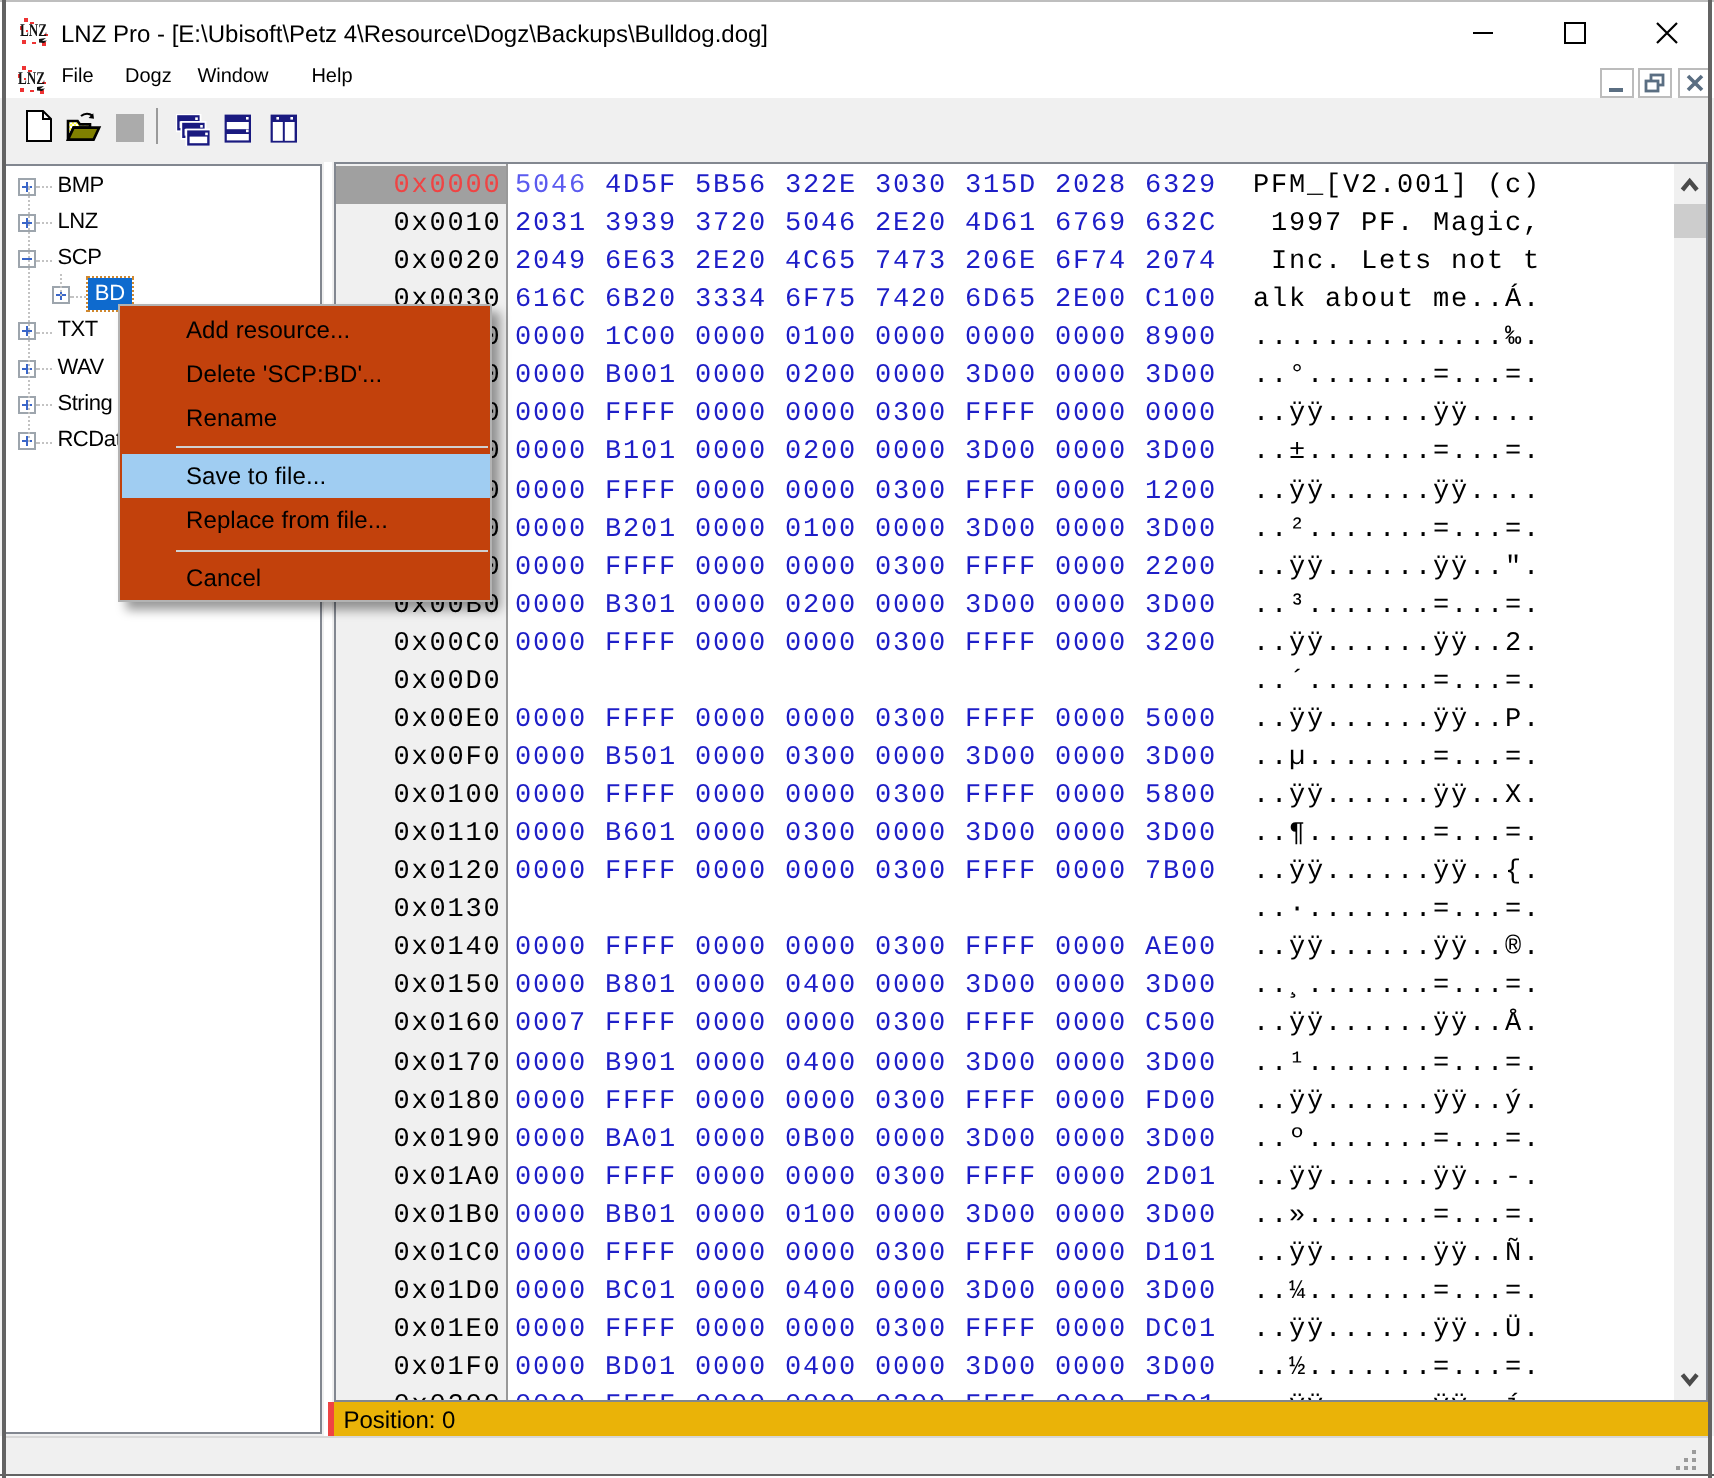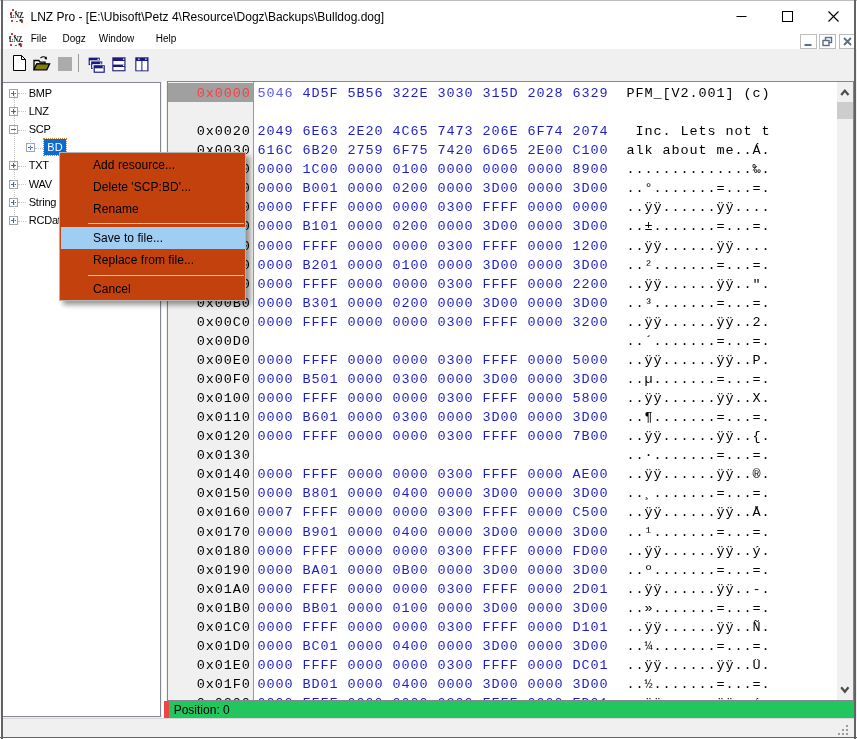--- a/index.html
+++ b/index.html
@@ -25,21 +25,21 @@
 #addrcol{position:absolute;left:0;top:0;width:85px;height:100%;background:#f0f0f0}
 #addrsep{position:absolute;left:85px;top:0;width:1.3px;height:100%;background:#999}
 #addrhl{position:absolute;left:0;top:0.4px;width:85px;height:19.07px;background:#a0a0a0}
 .hr{position:absolute;left:0;width:686px;height:19.07px;line-height:19.07px;font-family:"Liberation Mono",monospace;font-size:13.5px;font-weight:normal;letter-spacing:0.9px;white-space:pre}
 .ha{position:absolute;left:0;top:0;width:83.3px;text-align:right;color:#000}
 .hr0 .ha{color:#ef4444}
 .hx{position:absolute;left:90px;top:0;color:#1e1ec8}
 .hc{position:absolute;left:459px;top:0;color:#000}
 #sbar{position:absolute;left:669.5px;top:0;width:15.7px;height:617.8px;background:#f0f0f0}
 #sthumb{position:absolute;left:0;top:20.2px;width:15.7px;height:17px;background:#cdcdcd}
-#posbar{position:absolute;left:164px;top:701px;width:690px;height:17.3px;background:#22c55e;border-left:5px solid #ef4444}
+#posbar{position:absolute;left:164px;top:701px;width:690px;height:17.3px;background:#eab308;border-left:3px solid #ef4444}
 #postext{position:absolute;left:4.7px;top:2px;font-size:12px;color:#000}
 #statusbar{position:absolute;left:1.5px;top:718.3px;width:854px;height:19.2px;background:#f0f0f0;border-top:1px solid #d7d7d7}
 #bl{position:absolute;left:1px;top:0;width:1.5px;height:739px;background:#636363}
 #br{position:absolute;left:853.8px;top:0;width:2.2px;height:739px;background:#636363}
 #bb{position:absolute;left:0;top:736.8px;width:857px;height:1.7px;background:#636363}
 #cmenu{position:absolute;left:58.5px;top:151.8px;width:187px;height:149.5px;background:#c2410c;border:1px solid #b3b3b3;box-shadow:4px 4px 5px rgba(0,0,0,0.4);z-index:50}
 .cmi{position:absolute;left:1px;width:184px;height:22px;font-size:12px;letter-spacing:0.05px;line-height:22px;color:#000;padding-left:32.5px}
 .cmsep{position:absolute;left:28px;width:156px;height:1px;background:#d0d0d0}
 .cmhl{background:#a0cdf2}
 </style></head>
@@ -207,22 +207,23 @@
 <div class="dot-h" style="left:15.1px;top:137.4px;width:7.4px"></div>
 <div class="tl" style="left:25.5px;top:130.8px">RCData</div>
 <div class="dot-v" style="left:10.6px;top:10.1px;height:127.3px"></div>
 <div class="dot-v" style="left:27.1px;top:53.5px;height:11.2px"></div>
 </div>
 <div id="hexp">
 <div id="addrcol"></div>
 <div id="addrsep"></div>
 <div id="addrhl"></div>
 <div class="hr hr0" style="top:1.65px"><span class="ha">0x0000</span><span class="hx"><span style="color:#5b5bef">5046</span> 4D5F 5B56 322E 3030 315D 2028 6329</span><span class="hc">PFM_[V2.001] (c)</span></div>
+<div class="hr" style="top:20.72px"><span class="ha">0x0010</span><span class="hx">2031 3939 3720 5046 2E20 4D61 6769 632C</span><span class="hc"> 1997 PF. Magic,</span></div>
 <div class="hr" style="top:39.79px"><span class="ha">0x0020</span><span class="hx">2049 6E63 2E20 4C65 7473 206E 6F74 2074</span><span class="hc"> Inc. Lets not t</span></div>
-<div class="hr" style="top:58.86px"><span class="ha">0x0030</span><span class="hx">616C 6B20 2759 6F75 7420 6D65 2E00 C100</span><span class="hc">alk about me..Á.</span></div>
+<div class="hr" style="top:58.86px"><span class="ha">0x0030</span><span class="hx">616C 6B20 3334 6F75 7420 6D65 2E00 C100</span><span class="hc">alk about me..Á.</span></div>
 <div class="hr" style="top:77.93px"><span class="ha">0x0040</span><span class="hx">0000 1C00 0000 0100 0000 0000 0000 8900</span><span class="hc">..............‰.</span></div>
 <div class="hr" style="top:97.00px"><span class="ha">0x0050</span><span class="hx">0000 B001 0000 0200 0000 3D00 0000 3D00</span><span class="hc">..°.......=...=.</span></div>
 <div class="hr" style="top:116.07px"><span class="ha">0x0060</span><span class="hx">0000 FFFF 0000 0000 0300 FFFF 0000 0000</span><span class="hc">..ÿÿ......ÿÿ....</span></div>
 <div class="hr" style="top:135.14px"><span class="ha">0x0070</span><span class="hx">0000 B101 0000 0200 0000 3D00 0000 3D00</span><span class="hc">..±.......=...=.</span></div>
 <div class="hr" style="top:154.21px"><span class="ha">0x0080</span><span class="hx">0000 FFFF 0000 0000 0300 FFFF 0000 1200</span><span class="hc">..ÿÿ......ÿÿ....</span></div>
 <div class="hr" style="top:173.28px"><span class="ha">0x0090</span><span class="hx">0000 B201 0000 0100 0000 3D00 0000 3D00</span><span class="hc">..².......=...=.</span></div>
 <div class="hr" style="top:192.35px"><span class="ha">0x00A0</span><span class="hx">0000 FFFF 0000 0000 0300 FFFF 0000 2200</span><span class="hc">..ÿÿ......ÿÿ..".</span></div>
 <div class="hr" style="top:211.42px"><span class="ha">0x00B0</span><span class="hx">0000 B301 0000 0200 0000 3D00 0000 3D00</span><span class="hc">..³.......=...=.</span></div>
 <div class="hr" style="top:230.49px"><span class="ha">0x00C0</span><span class="hx">0000 FFFF 0000 0000 0300 FFFF 0000 3200</span><span class="hc">..ÿÿ......ÿÿ..2.</span></div>
 <div class="hr" style="top:249.56px"><span class="ha">0x00D0</span><span class="hc">..´.......=...=.</span></div>

